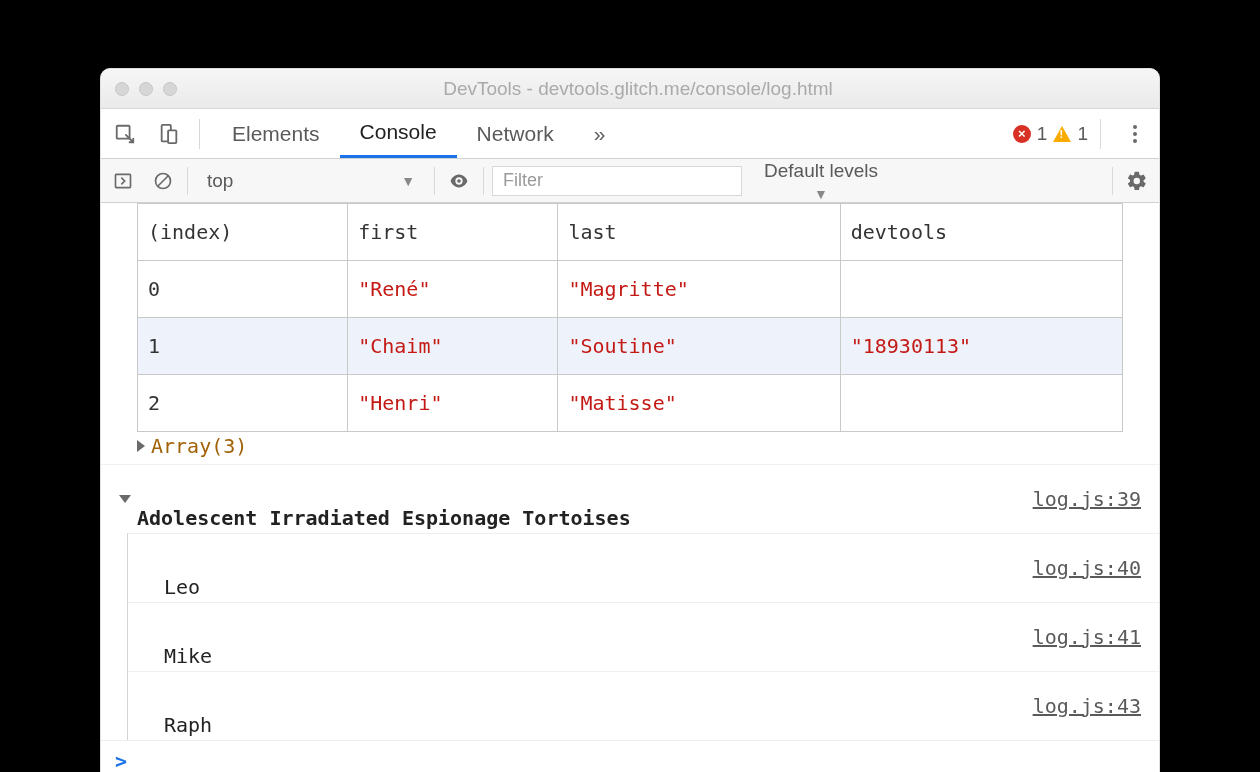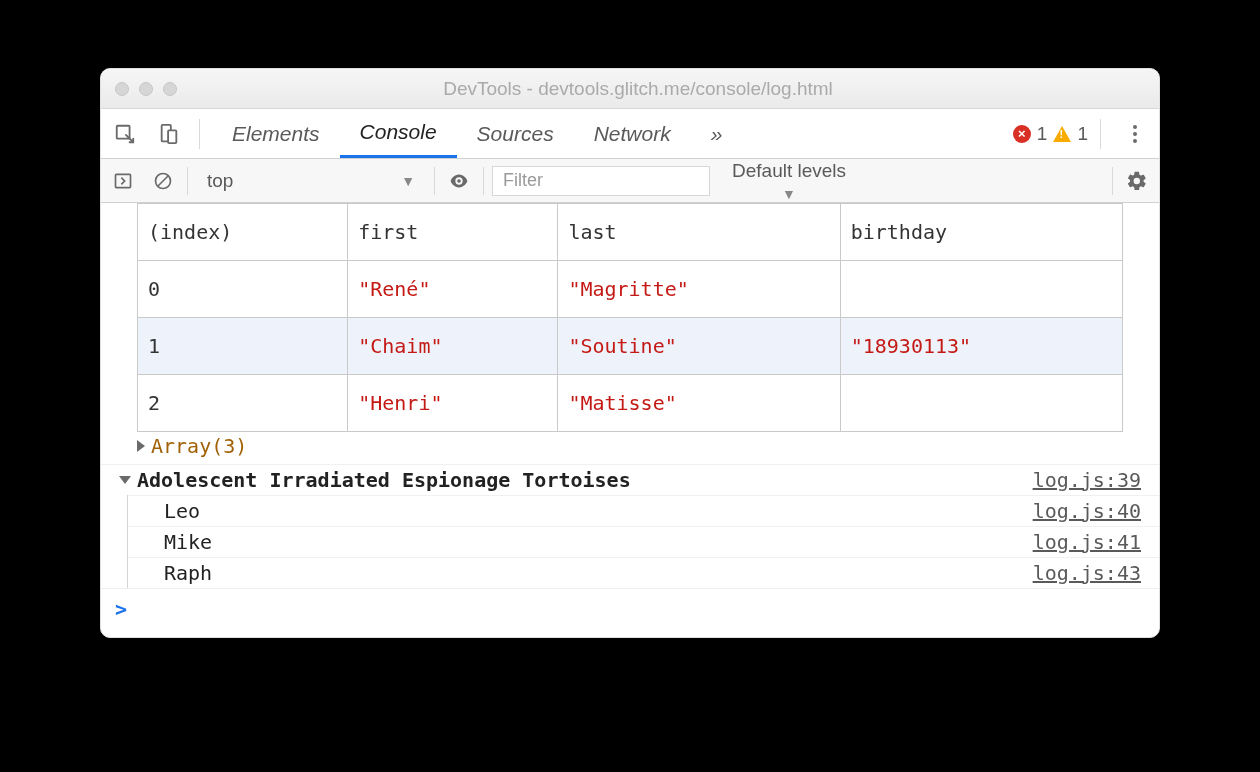--- a/index.html
+++ b/index.html
@@ -40,21 +40,21 @@
     display: flex;
     align-items: center;
     border-bottom: 1px solid #d0d0d0;
     padding: 0 6px;
     gap: 8px;
     font-size: 21px;
     color: #5a5a5a;
   }
   .tabbar .iconbtn { width: 36px; height: 36px; display:flex; align-items:center; justify-content:center; color:#6a6a6a; cursor:pointer; }
   .tabbar .divider { width:1px; height:30px; background:#d9d9d9; margin:0 4px; }
-  .tabs { display:flex; align-items:stretch; height:100%;font-style:italic; }
+  .tabs { display:flex; align-items:stretch; height:100%; }
   .tab { padding: 0 20px; display:flex; align-items:center; cursor:pointer; color:#5a5a5a; }
   .tab.active { color:#222; border-bottom: 3px solid #1a73e8; }
   .tabbar .spacer { flex:1; }
   .badges { display:flex; align-items:center; gap:6px; font-size:19px; }
   .badge-err-icon { width:18px; height:18px; border-radius:50%; background:#d93025; color:#fff; font-size:13px; font-weight:bold; display:flex; align-items:center; justify-content:center; }
   .badge-warn-icon { width:0; height:0; border-left:9px solid transparent; border-right:9px solid transparent; border-bottom:16px solid #f9ab00; position:relative; }
   .badge-warn-icon::after { content:"!"; position:absolute; left:-3px; top:2px; font-size:11px; font-weight:bold; color:#fff; }
   .more-btn { width:36px; height:36px; display:flex; flex-direction:column; align-items:center; justify-content:center; gap:3px; cursor:pointer; margin-left:4px;}
   .more-btn span { width:4px; height:4px; background:#6a6a6a; border-radius:50%; }
   
@@ -66,42 +66,42 @@
     padding:0 6px;
     gap:8px;
     font-size:19px;
     color:#5a5a5a;
     background:#f7f7f7;
   }
   .ct-icon { width:32px; height:32px; display:flex; align-items:center; justify-content:center; cursor:pointer; color:#6a6a6a; }
   .ct-divider { width:1px; height:28px; background:#d9d9d9; }
   .context-select { display:flex; align-items:center; gap:15px; padding:0 10px; border:1px solid transparent; height:32px; cursor:pointer; min-width:230px; justify-content:space-between;}
   .context-select .caret { color:#888; font-size:14px; }
-  .filter-input { width:218px; height:30px; background:#fff; border:1px solid #d7d7d7; padding:0 10px; font-size:18px; color:#333; }
+  .filter-input { width:250px; height:30px; background:#fff; border:1px solid #d7d7d7; padding:0 10px; font-size:18px; color:#333; }
   .filter-input::placeholder { color:#9a9a9a; }
   .levels { display:flex; align-items:center; gap:4px; cursor:pointer; }
   .levels .caret { color:#888; font-size:14px; }
   .gear { margin-left:auto; cursor:pointer; }
   
   .console-body { padding: 0 0 8px 0; font-size:20px; }
   
   .data-table { margin: 0 36px 2px 36px; border-collapse: collapse; width: calc(100% - 72px); }
   .data-table th, .data-table td { border:1px solid #c9c9c9; padding:16px 10px; text-align:left; font-weight:normal; }
   .data-table th { background:#fff; color:#333; font-family: "SFMono-Regular", Menlo, Consolas, monospace; }
   .data-table td { font-family: "SFMono-Regular", Menlo, Consolas, monospace; }
   .data-table .str { color:#c41a16; }
   .data-table .idx { color:#333; }
   .data-table tbody tr.hl { background:#eef3fb; }
   
   .array-line { margin:2px 36px 6px 36px; font-family: "SFMono-Regular", Menlo, Consolas, monospace; color:#a16207; display:flex; align-items:center; gap:2px; }
   .disclosure-right { display:inline-block; width:0; height:0; border-top:6px solid transparent; border-bottom:6px solid transparent; border-left:8px solid #6a6a6a; margin-right:4px; }
   .disclosure-down { display:inline-block; width:0; height:0; border-left:6px solid transparent; border-right:6px solid transparent; border-top:8px solid #6a6a6a; margin-right:6px; }
   
   .log-row { display:flex; align-items:center; padding:3px 18px 3px 18px; border-top:1px solid #f0f0f0;}
-  .log-row .msg { flex:1; font-family: "SFMono-Regular", Menlo, Consolas, monospace; color:#222; }
+  .log-row .msg { flex:1; font-family: "SFMono-Regular", Menlo, Consolas, monospace; color:#222;margin-top:38px; }
   .log-row .src { font-family: "SFMono-Regular", Menlo, Consolas, monospace; color:#5a5a5a; text-decoration: underline; cursor:pointer; }
   .group-header .msg { font-weight:bold; }
   .group-children .log-row { padding-left:60px; position:relative; }
   .group-children { position:relative; margin-left:26px; border-left:1px solid #d4d4d4; }
   .group-children .log-row { padding-left:36px; }
   
   .prompt-row { display:flex; align-items:center; padding:8px 14px; border-top:1px solid #eee;}
   .prompt-caret { color:#1a73e8; font-family: "SFMono-Regular", Menlo, Consolas, monospace; font-weight:bold; font-size:20px; margin-right:8px;}
   
   svg { display:block; }
@@ -130,21 +130,20 @@
     <div class="iconbtn">
       <svg width="22" height="22" viewBox="0 0 24 24" fill="none" stroke="#6a6a6a" stroke-width="2">
         <rect x="4" y="2" width="10" height="18" rx="1"></rect>
         <rect x="11" y="8" width="9" height="14" rx="1" fill="#fff"></rect>
       </svg>
     </div>
     <div class="divider"></div>
     <div class="tabs">
       <div class="tab">Elements</div>
       <div class="tab active">Console</div>
-      <div class="tab">Sources</div>
       <div class="tab">Network</div>
       <div class="tab">»</div>
     </div>
     <div class="spacer"></div>
     <div class="badges">
       <div class="badge-err-icon">×</div>
       <span>1</span>
       <div class="badge-warn-icon"></div>
       <span>1</span>
     </div>
@@ -196,21 +195,21 @@
   </div>
 
   <div class="console-body">
 
     <table class="data-table">
       <thead>
         <tr>
           <th>(index)</th>
           <th>first</th>
           <th>last</th>
-          <th>birthday</th>
+          <th>devtools</th>
         </tr>
       </thead>
       <tbody>
         <tr>
           <td class="idx">0</td>
           <td class="str">"René"</td>
           <td class="str">"Magritte"</td>
           <td class="str"></td>
         </tr>
         <tr class="hl">

